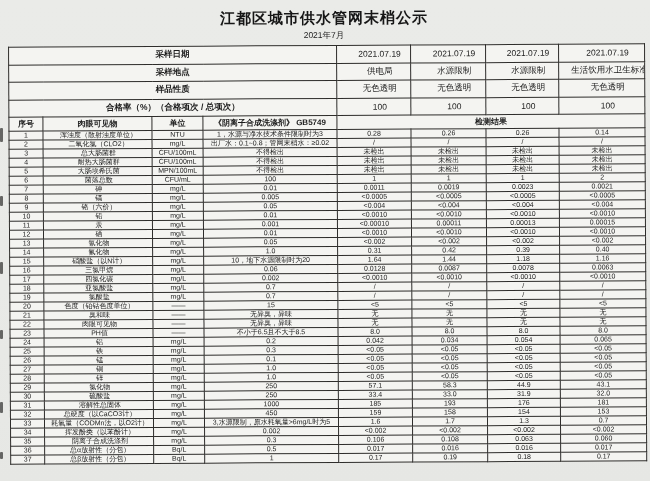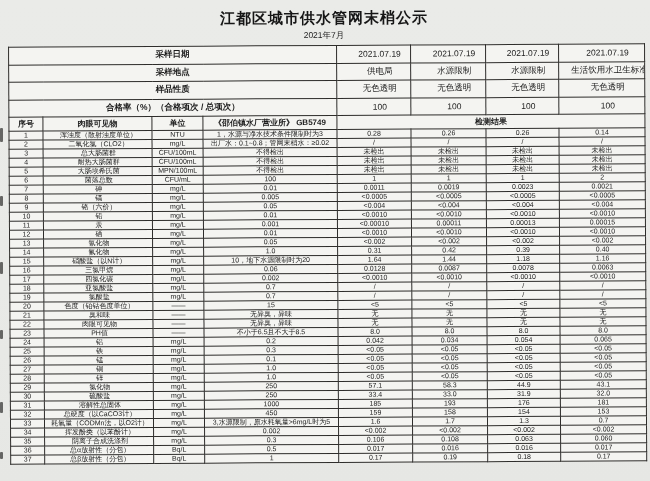--- a/index.html
+++ b/index.html
@@ -121,21 +121,21 @@
           <td class="i-label" colspan="4">合格率（%）（合格项次 / 总项次）</td>
           <td class="i-val">100</td>
           <td class="i-val">100</td>
           <td class="i-val">100</td>
           <td class="i-val">100</td>
         </tr>
         <tr class="col-head">
           <td>序号</td>
           <td>肉眼可见物</td>
           <td>单位</td>
-          <td>《邵伯镇水厂营业所》 GB5749</td>
+          <td>《阴离子合成洗涤剂》 GB5749</td>
           <td colspan="4">检测结果</td>
         </tr>
       </tbody>
       <tbody>
           <tr class="data-row">
             <td class="c-no">1</td>
             <td class="c-item">浑浊度（散射浊度单位）</td>
             <td class="c-unit">NTU</td>
             <td class="c-std">1，水源与净水技术条件限制时为3</td>
             <td class="c-val">0.28</td>

